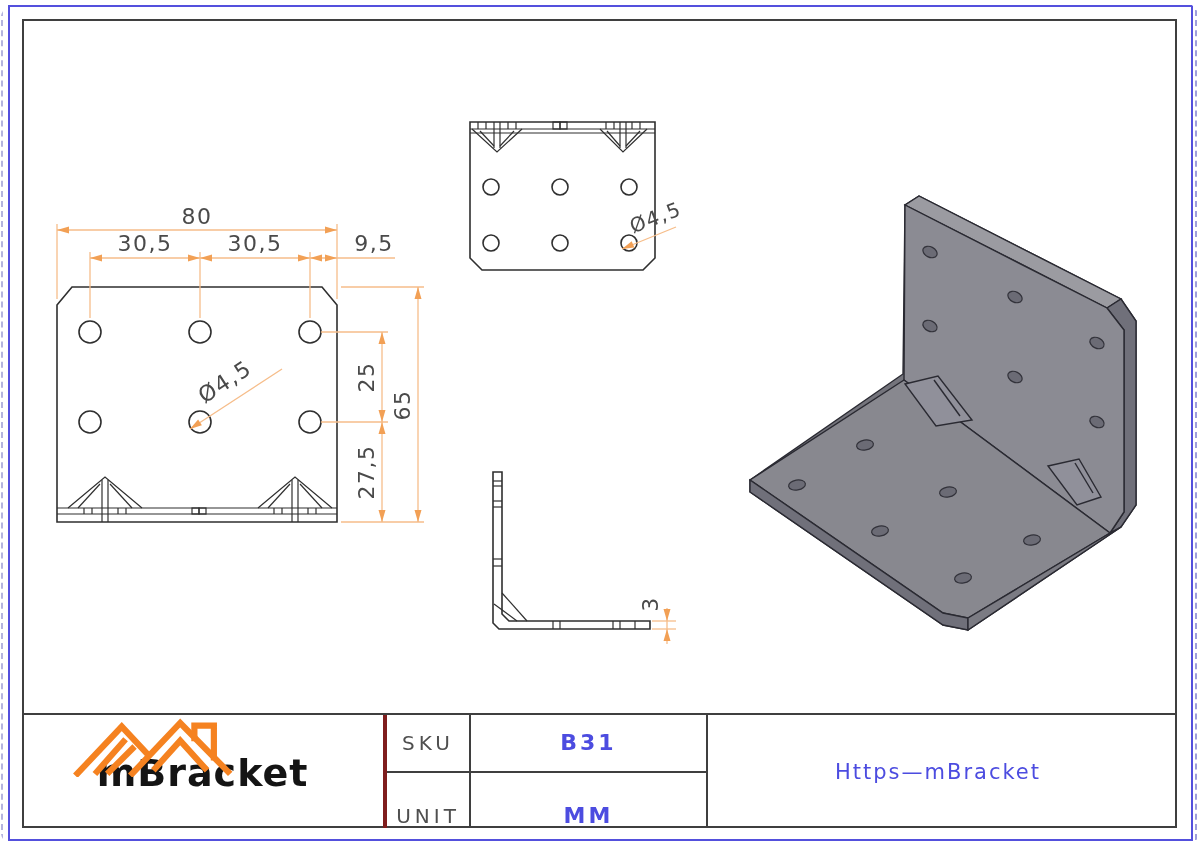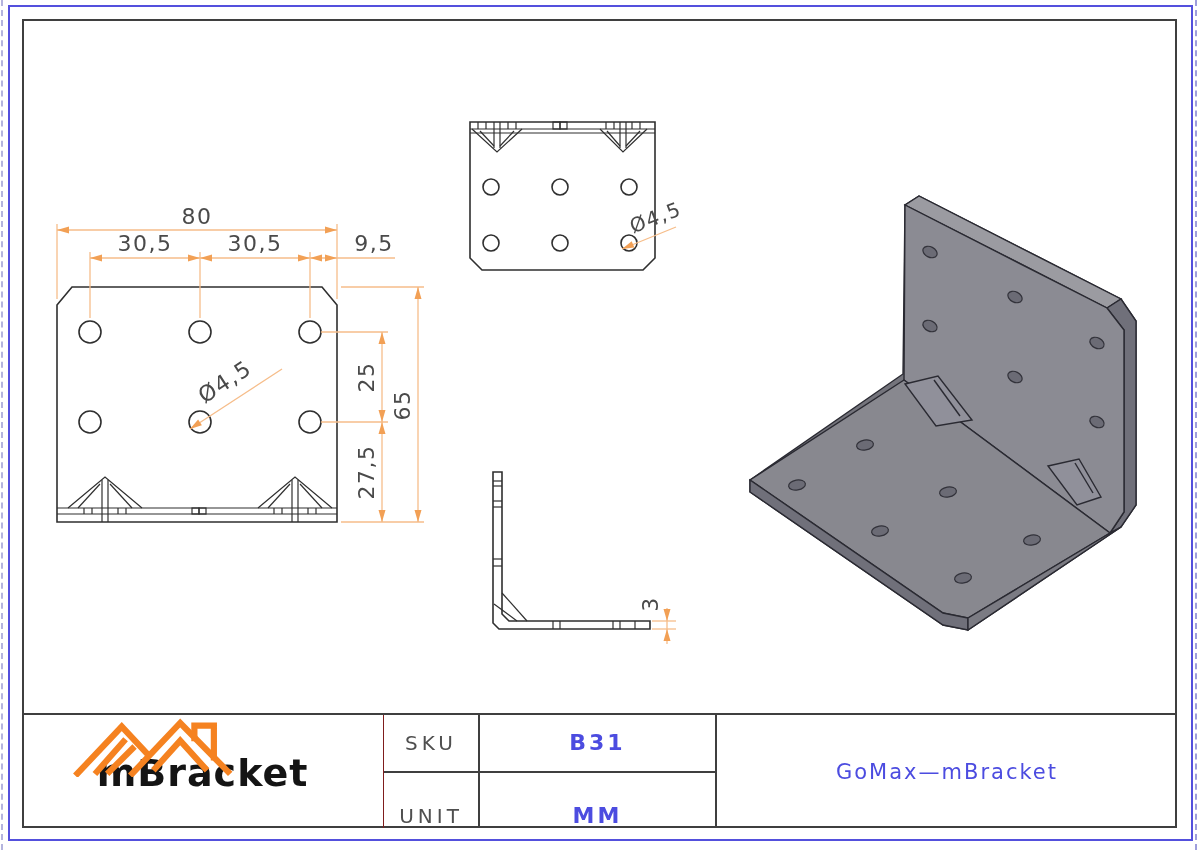--- a/index.html
+++ b/index.html
@@ -1,38 +1,38 @@
 <!DOCTYPE html>
 <html><head>
 <meta charset="utf-8">
 <style>
   html,body{margin:0;padding:0;background:#ffffff;}
   #sheet{position:relative;width:1200px;height:850px;background:#ffffff;overflow:hidden;
-         font-family:"DejaVu Sans",sans-serif;}
+         font-family:"DejaVu Sans",sans-serif;border-radius:22px;}
   .edge-dash-left{position:absolute;left:1px;top:0;bottom:0;width:0;border-left:2px dashed #b4b4de;}
   .edge-dash-right{position:absolute;right:3px;top:0;bottom:0;width:0;border-left:2px dashed #9e9edd;}
   .outer-border{position:absolute;left:8px;top:5px;right:7px;bottom:9px;border:2px solid #5450dd;}
   .inner-frame{position:absolute;left:22px;top:19px;width:1155px;height:809px;
                border:2px solid #3f3f3f;box-sizing:border-box;}
   svg{position:absolute;left:0;top:0;}
   .partf{stroke:#2f2f2f;stroke-width:1.6;fill:#ffffff;}
   .det{stroke:#2f2f2f;stroke-width:1.2;fill:none;}
   .dim{stroke:#f6bd8a;stroke-width:1.3;fill:none;}
   .arr{fill:#f2a055;stroke:none;}
   .dim-text{font-family:"DejaVu Sans",sans-serif;font-size:22px;fill:#4a4a4a;
             letter-spacing:1.5px;text-anchor:middle;}
   .iso-line{stroke:#2a2a32;stroke-width:1.4;}
   
   .tb{position:absolute;left:22px;top:713px;width:1155px;height:115px;box-sizing:border-box;
       border-top:2px solid #3f3f3f;display:flex;}
   .tb-col{box-sizing:border-box;display:flex;flex-direction:column;}
   .tb-cell{box-sizing:border-box;flex:1;display:flex;align-items:center;justify-content:center;}
   .tb-cell.bottom{border-top:2px solid #3f3f3f;align-items:flex-end;}
   .col-logo{width:361px;align-items:center;justify-content:center;display:flex;flex-direction:column;}
-  .col-label{width:95px;border-left:1px solid #7f1d1d;}
+  .col-label{width:86px;border-left:4px solid #7f1d1d;}
   .col-value{width:237px;border-left:2px solid #3f3f3f;}
   .col-info{width:462px;border-left:2px solid #3f3f3f;}
   .tb-label{color:#4f4f4f;font-size:20px;letter-spacing:4px;}
   .tb-value{color:#4c4ce0;font-size:22px;letter-spacing:3px;font-weight:bold;}
   .tb-info{color:#4c4ce0;font-size:21px;letter-spacing:2px;}
   .brand-text{color:#141414;font-size:38px;font-weight:bold;letter-spacing:1px;line-height:1;
               margin-top:2px;}
   .logo-hills{margin-left:48px;}
 </style>
 </head>
@@ -260,17 +260,17 @@
     <div class="tb-col col-value">
       <div class="tb-cell">
           <span class="tb-value">B31</span>
         </div>
       <div class="tb-cell bottom">
           <span class="tb-value">MM</span>
         </div>
     </div>
     <div class="tb-col col-info">
       <div class="tb-cell">
-          <span class="tb-info">GoMax—mBracket</span>
+          <span class="tb-info">Https—mBracket</span>
         </div>
     </div>
   </div>
 </div>
 
 </body></html>

